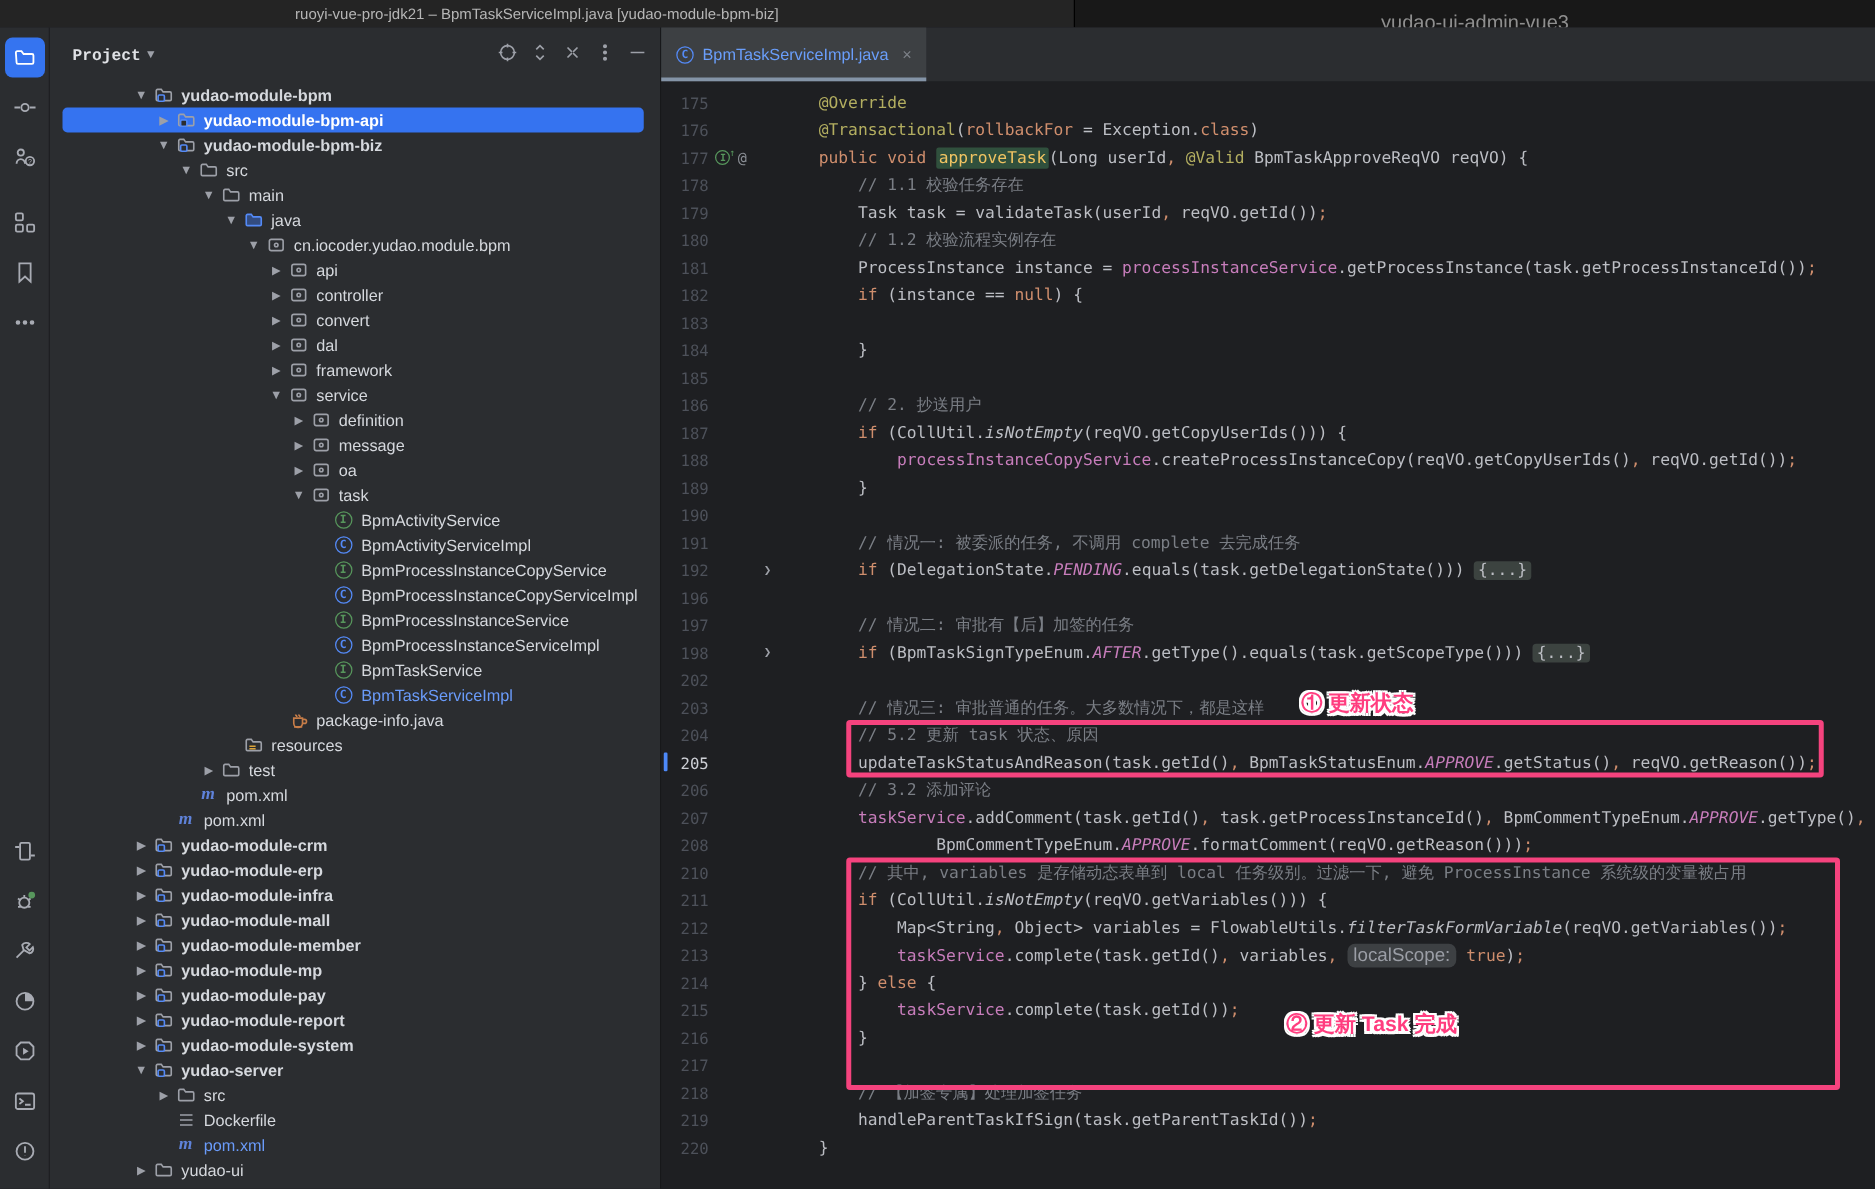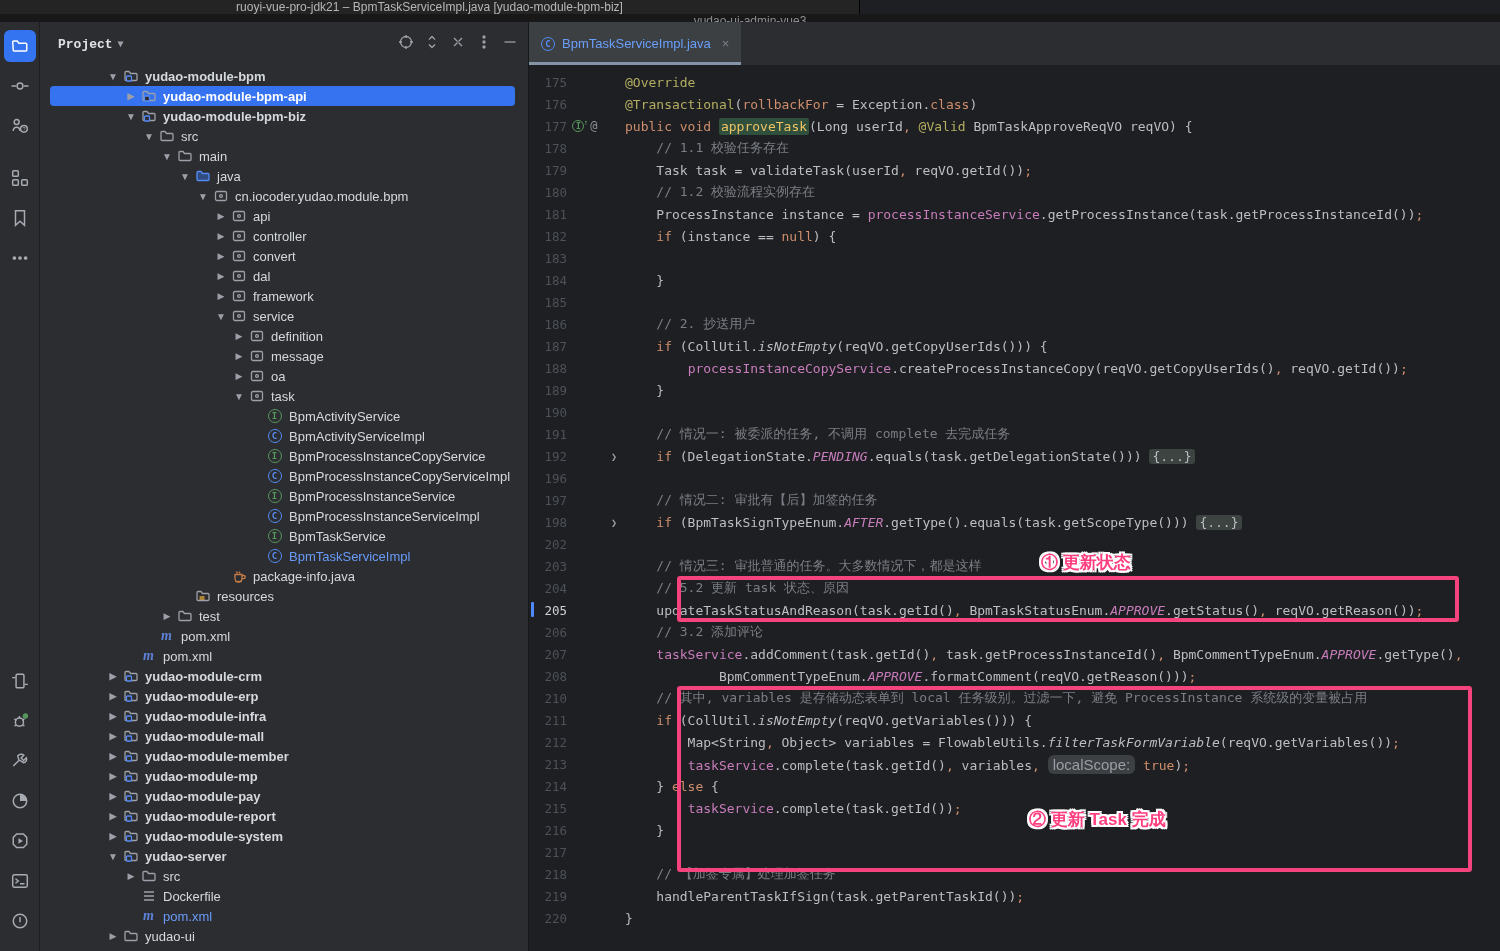--- a/index.html
+++ b/index.html
@@ -1,23 +1,23 @@
 <!DOCTYPE html>
 <html><head>
 <meta charset="utf-8">
 <style>
   * { margin:0; padding:0; box-sizing:border-box; }
   html,body { width:1500px; height:951px; overflow:hidden; background:#1e1f22;
     font-family:"Liberation Sans", sans-serif; }
 
   
-  .titlebar { position:absolute; left:0; top:0; width:1500px; height:22px; display:flex;flex-direction:column; }
+  .titlebar { position:absolute; left:0; top:0; width:1500px; height:22px; display:flex; }
   .tb-left { width:860px; height:22px; background:#242424; color:#b6b6b6; font-size:12px;
     display:flex; align-items:center; justify-content:center; border-right:1px solid #000; }
-  .tb-right { flex:1; height:38px; background:#181818; color:#8f8f8f; font-size:12px;
+  .tb-right { flex:1; height:38px; background:#181818; color:#8f8f8f; font-size:16px;
     display:flex; align-items:center; justify-content:center; }
 
   
   .app { position:absolute; left:0; top:22px; width:1500px; height:929px; display:flex; }
 
   
   .activitybar { width:40px; background:#2b2d30; border-right:1px solid #1e1f22;
     display:flex; flex-direction:column; justify-content:space-between; align-items:center;
     padding:8px 0 6px 0; }
   .ab-group { display:flex; flex-direction:column; align-items:center; }
@@ -66,21 +66,21 @@
   .tab .close { color:#7d8188; font-size:13px; margin-left:4px; }
 
   .codewrap { position:relative; flex:1; overflow:hidden;
     font-family:"DejaVu Sans Mono", monospace; font-size:13px;border-radius:29px; }
   .code { position:absolute; left:0; top:6px; right:0; }
   .cline { position:relative; height:22px; display:flex; align-items:center; white-space:pre; }
   .ln { width:38px; text-align:right; color:#4d515a; flex:none; font-size:12.5px; }
   .gslot { width:36px; flex:none; display:flex; align-items:center; justify-content:center;
     gap:2px; }
   .fslot { width:22px; flex:none; text-align:center; color:#9da0a8; font-size:10px; }
-  .ctext { }
+  .ctext { margin-left:30px; }
   .caretbar { position:absolute; left:2px; top:3px; width:3px; height:15px;
     background:#4d89f9; border-radius:1px; }
   .cline.caret .ln { color:#ced0d6; }
   .impl-i { display:inline-flex; width:12px; height:12px; border-radius:50%;
     border:1.3px solid #57965c; color:#57965c; font-size:8px; font-weight:bold;
     align-items:center; justify-content:center; }
   .impl-up { color:#57965c; font-size:8px; margin-left:-3px; margin-top:-8px; }
   .at { color:#8a8e95; font-size:12px; }
 
   

